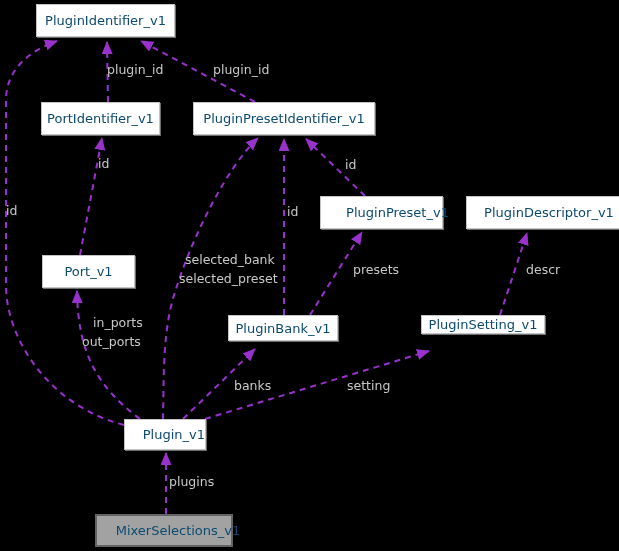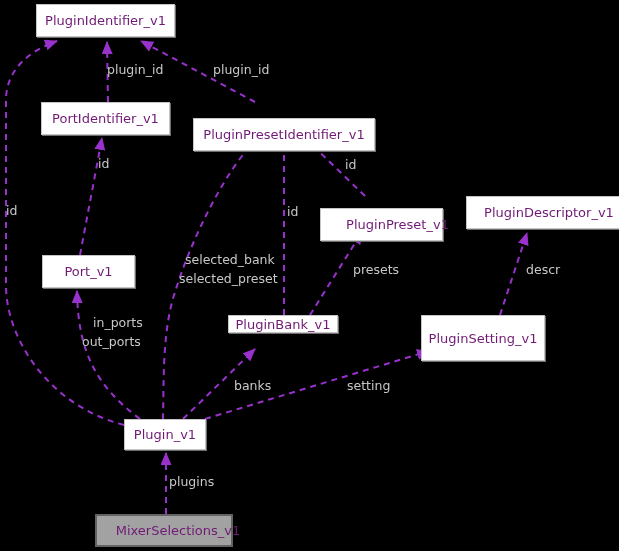--- a/index.html
+++ b/index.html
@@ -10,21 +10,21 @@
     font-family:"DejaVu Sans","Liberation Sans",sans-serif;
     overflow:hidden;
   }
   #edge-layer{position:absolute;left:0;top:0;width:619px;height:551px;}
   .node{
     position:absolute;
     display:flex;align-items:center;justify-content:center;
     background:#ffffff;
     border:1px solid #c4c4c4;
     box-shadow:1px 1px 0 0 #6e6e6e;
-    color:#701a75;
+    color:#0c4a6e;
     font-size:13px;
     white-space:nowrap;
     box-sizing:border-box;
     cursor:pointer;
   }
   .node.focus{
     background:#a2a2a2;
     border:2px solid #636363;
     box-shadow:none;
     cursor:default;
@@ -72,41 +72,41 @@
         <text x="526" y="274" class="edge-label" fill="#c8c8c8">descr</text>
         <text x="234" y="390" class="edge-label" fill="#c8c8c8">banks</text>
         <text x="347" y="390" class="edge-label" fill="#c8c8c8">setting</text>
         <text x="169" y="486" class="edge-label" fill="#c8c8c8">plugins</text>
       </g>
   </svg>
   <div id="nodes">
       <div class="node" style="left: 36px; top: 4px; width: 139px; height: 33px;">
         <span>PluginIdentifier_v1</span>
       </div>
-      <div class="node" style="left: 41px; top: 102px; width: 129px; height: 33px;">
+      <div class="node" style="left: 41px; top: 102px; width: 119px; height: 33px;">
         <span>PortIdentifier_v1</span>
       </div>
-      <div class="node" style="left: 193px; top: 102px; width: 182px; height: 33px; margin-top: 16px;">
+      <div class="node" style="left: 193px; top: 102px; width: 182px; height: 33px;">
         <span>PluginPresetIdentifier_v1</span>
       </div>
-      <div class="node" style="left: 320px; top: 208px; width: 123px; height: 33px; padding-left: 32px;">
+      <div class="node" style="left: 320px; top: 196px; width: 123px; height: 33px; padding-left: 32px;">
         <span>PluginPreset_v1</span>
       </div>
       <div class="node" style="left: 466px; top: 196px; width: 166px; height: 33px;">
         <span>PluginDescriptor_v1</span>
       </div>
       <div class="node" style="left: 42px; top: 255px; width: 93px; height: 33px;">
         <span>Port_v1</span>
       </div>
-      <div class="node" style="left: 228px; top: 315px; width: 110px; height: 18px;">
+      <div class="node" style="left: 228px; top: 315px; width: 110px; height: 26px;">
         <span>PluginBank_v1</span>
       </div>
-      <div class="node" style="left: 421px; top: 315px; width: 124px; height: 46px;">
+      <div class="node" style="left: 421px; top: 315px; width: 124px; height: 19px;">
         <span>PluginSetting_v1</span>
       </div>
-      <div class="node" style="left: 124px; top: 419px; width: 82px; height: 31px;">
+      <div class="node" style="left: 124px; top: 419px; width: 82px; height: 31px; justify-content: flex-end;">
         <span>Plugin_v1</span>
       </div>
       <div class="node focus" style="left: 95px; top: 514px; width: 138px; height: 33px; padding-left: 28px;">
         <span>MixerSelections_v1</span>
       </div>
     </div>
 </div>
 
 </body></html>

